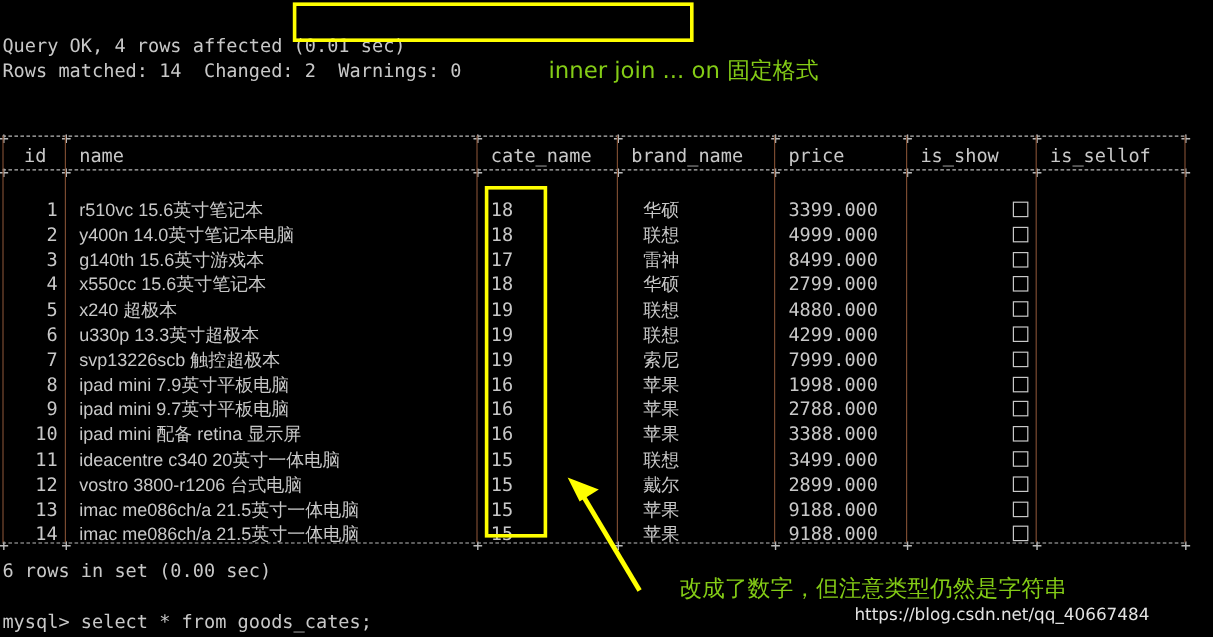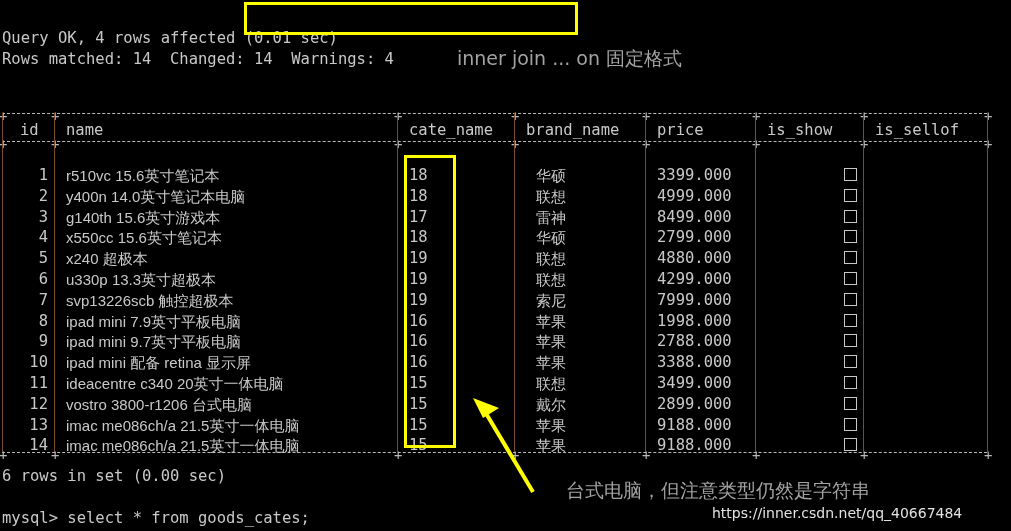--- a/index.html
+++ b/index.html
@@ -62,21 +62,21 @@
 
   
   .hl-rect {
     position: absolute;
     border: 3px solid #ffff00;
     box-sizing: border-box;
     pointer-events: none;
   }
   .anno-text {
     position: absolute;
-    color: #a3a3a3;
+    color: #84cc16;
     font-family: "DejaVu Sans", "Liberation Sans", sans-serif;
     white-space: pre;
   }
   .anno-top { font-size: 19px; }
   .anno-bottom { font-size: 19px; }
   .watermark {
     position: absolute;
     color: #e3e3e3;
     font-family: "DejaVu Sans", "Liberation Sans", sans-serif;
     font-size: 14px;
@@ -90,38 +90,38 @@
     pointer-events: none;
   }
 </style>
 </head>
 <body>
 
 <div id="terminal">
 
   
   <div class="tline" style="top:28px">Query OK, 4 rows affected (0.01 sec)</div>
-  <div class="tline" style="top:49px">Rows matched: 14  Changed: 14  Warnings: 4</div>
+  <div class="tline" style="top:49px">Rows matched: 14  Changed: 2  Warnings: 0</div>
 
   
   <div id="result-table"><div class="rule" style="top: 113px; left: 2px; width: 985px; height: 1px; border-top: 1px dashed rgb(185, 185, 185);"></div><div style="position: absolute; left: -1px; top: 108px; color: rgb(185, 185, 185); font: 14px &quot;DejaVu Sans Mono&quot;, monospace;">+</div><div style="position: absolute; left: 51px; top: 108px; color: rgb(185, 185, 185); font: 14px &quot;DejaVu Sans Mono&quot;, monospace;">+</div><div style="position: absolute; left: 394px; top: 108px; color: rgb(185, 185, 185); font: 14px &quot;DejaVu Sans Mono&quot;, monospace;">+</div><div style="position: absolute; left: 511px; top: 108px; color: rgb(185, 185, 185); font: 14px &quot;DejaVu Sans Mono&quot;, monospace;">+</div><div style="position: absolute; left: 642px; top: 108px; color: rgb(185, 185, 185); font: 14px &quot;DejaVu Sans Mono&quot;, monospace;">+</div><div style="position: absolute; left: 752px; top: 108px; color: rgb(185, 185, 185); font: 14px &quot;DejaVu Sans Mono&quot;, monospace;">+</div><div style="position: absolute; left: 860px; top: 108px; color: rgb(185, 185, 185); font: 14px &quot;DejaVu Sans Mono&quot;, monospace;">+</div><div style="position: absolute; left: 984px; top: 108px; color: rgb(185, 185, 185); font: 14px &quot;DejaVu Sans Mono&quot;, monospace;">+</div><div class="rule" style="top: 141px; left: 2px; width: 985px; height: 1px; border-top: 1px dashed rgb(185, 185, 185);"></div><div style="position: absolute; left: -1px; top: 136px; color: rgb(185, 185, 185); font: 14px &quot;DejaVu Sans Mono&quot;, monospace;">+</div><div style="position: absolute; left: 51px; top: 136px; color: rgb(185, 185, 185); font: 14px &quot;DejaVu Sans Mono&quot;, monospace;">+</div><div style="position: absolute; left: 394px; top: 136px; color: rgb(185, 185, 185); font: 14px &quot;DejaVu Sans Mono&quot;, monospace;">+</div><div style="position: absolute; left: 511px; top: 136px; color: rgb(185, 185, 185); font: 14px &quot;DejaVu Sans Mono&quot;, monospace;">+</div><div style="position: absolute; left: 642px; top: 136px; color: rgb(185, 185, 185); font: 14px &quot;DejaVu Sans Mono&quot;, monospace;">+</div><div style="position: absolute; left: 752px; top: 136px; color: rgb(185, 185, 185); font: 14px &quot;DejaVu Sans Mono&quot;, monospace;">+</div><div style="position: absolute; left: 860px; top: 136px; color: rgb(185, 185, 185); font: 14px &quot;DejaVu Sans Mono&quot;, monospace;">+</div><div style="position: absolute; left: 984px; top: 136px; color: rgb(185, 185, 185); font: 14px &quot;DejaVu Sans Mono&quot;, monospace;">+</div><div class="rule" style="top: 452px; left: 2px; width: 985px; height: 1px; border-top: 1px dashed rgb(185, 185, 185);"></div><div style="position: absolute; left: -1px; top: 447px; color: rgb(185, 185, 185); font: 14px &quot;DejaVu Sans Mono&quot;, monospace;">+</div><div style="position: absolute; left: 51px; top: 447px; color: rgb(185, 185, 185); font: 14px &quot;DejaVu Sans Mono&quot;, monospace;">+</div><div style="position: absolute; left: 394px; top: 447px; color: rgb(185, 185, 185); font: 14px &quot;DejaVu Sans Mono&quot;, monospace;">+</div><div style="position: absolute; left: 511px; top: 447px; color: rgb(185, 185, 185); font: 14px &quot;DejaVu Sans Mono&quot;, monospace;">+</div><div style="position: absolute; left: 642px; top: 447px; color: rgb(185, 185, 185); font: 14px &quot;DejaVu Sans Mono&quot;, monospace;">+</div><div style="position: absolute; left: 752px; top: 447px; color: rgb(185, 185, 185); font: 14px &quot;DejaVu Sans Mono&quot;, monospace;">+</div><div style="position: absolute; left: 860px; top: 447px; color: rgb(185, 185, 185); font: 14px &quot;DejaVu Sans Mono&quot;, monospace;">+</div><div style="position: absolute; left: 984px; top: 447px; color: rgb(185, 185, 185); font: 14px &quot;DejaVu Sans Mono&quot;, monospace;">+</div><div class="vbar" style="left: 2px; top: 113px; height: 28px;"></div><div class="vbar" style="left: 54px; top: 113px; height: 28px;"></div><div class="vbar" style="left: 397px; top: 113px; height: 28px;"></div><div class="vbar" style="left: 514px; top: 113px; height: 28px;"></div><div class="vbar" style="left: 645px; top: 113px; height: 28px;"></div><div class="vbar" style="left: 755px; top: 113px; height: 28px;"></div><div class="vbar" style="left: 863px; top: 113px; height: 28px;"></div><div class="vbar" style="left: 987px; top: 113px; height: 28px;"></div><div class="vbar" style="left: 2px; top: 141px; height: 311px;"></div><div class="vbar" style="left: 54px; top: 141px; height: 311px;"></div><div class="vbar" style="left: 397px; top: 141px; height: 311px;"></div><div class="vbar" style="left: 514px; top: 141px; height: 311px;"></div><div class="vbar" style="left: 645px; top: 141px; height: 311px;"></div><div class="vbar" style="left: 755px; top: 141px; height: 311px;"></div><div class="vbar" style="left: 863px; top: 141px; height: 311px;"></div><div class="vbar" style="left: 987px; top: 141px; height: 311px;"></div><div class="cell" style="top: 120px; left: 20px;">id</div><div class="cell" style="top: 120px; left: 66px;">name</div><div class="cell" style="top: 120px; left: 409px;">cate_name</div><div class="cell" style="top: 120px; left: 526px;">brand_name</div><div class="cell" style="top: 120px; left: 657px;">price</div><div class="cell" style="top: 120px; left: 767px;">is_show</div><div class="cell" style="top: 120px; left: 875px;">is_sellof</div><div class="cell" style="top: 165px; left: -102px; width: 150px; text-align: right;">1</div><div class="cell cjk" style="top: 165px; left: 66px;">r510vc 15.6英寸笔记本</div><div class="cell" style="top: 165px; left: 409px;">18</div><div class="cell cjk" style="top: 165px; left: 536px;">华硕</div><div class="cell" style="top: 165px; left: 657px;">3399.000</div><div class="cell" style="top: 165px; left: 707px; width: 150px; text-align: right;"><span class="boxglyph"></span></div><div class="cell" style="top: 165px; left: 875px;"></div><div class="cell" style="top: 186px; left: -102px; width: 150px; text-align: right;">2</div><div class="cell cjk" style="top: 186px; left: 66px;">y400n 14.0英寸笔记本电脑</div><div class="cell" style="top: 186px; left: 409px;">18</div><div class="cell cjk" style="top: 186px; left: 536px;">联想</div><div class="cell" style="top: 186px; left: 657px;">4999.000</div><div class="cell" style="top: 186px; left: 707px; width: 150px; text-align: right;"><span class="boxglyph"></span></div><div class="cell" style="top: 186px; left: 875px;"></div><div class="cell" style="top: 207px; left: -102px; width: 150px; text-align: right;">3</div><div class="cell cjk" style="top: 207px; left: 66px;">g140th 15.6英寸游戏本</div><div class="cell" style="top: 207px; left: 409px;">17</div><div class="cell cjk" style="top: 207px; left: 536px;">雷神</div><div class="cell" style="top: 207px; left: 657px;">8499.000</div><div class="cell" style="top: 207px; left: 707px; width: 150px; text-align: right;"><span class="boxglyph"></span></div><div class="cell" style="top: 207px; left: 875px;"></div><div class="cell" style="top: 227px; left: -102px; width: 150px; text-align: right;">4</div><div class="cell cjk" style="top: 227px; left: 66px;">x550cc 15.6英寸笔记本</div><div class="cell" style="top: 227px; left: 409px;">18</div><div class="cell cjk" style="top: 227px; left: 536px;">华硕</div><div class="cell" style="top: 227px; left: 657px;">2799.000</div><div class="cell" style="top: 227px; left: 707px; width: 150px; text-align: right;"><span class="boxglyph"></span></div><div class="cell" style="top: 227px; left: 875px;"></div><div class="cell" style="top: 248px; left: -102px; width: 150px; text-align: right;">5</div><div class="cell cjk" style="top: 248px; left: 66px;">x240 超极本</div><div class="cell" style="top: 248px; left: 409px;">19</div><div class="cell cjk" style="top: 248px; left: 536px;">联想</div><div class="cell" style="top: 248px; left: 657px;">4880.000</div><div class="cell" style="top: 248px; left: 707px; width: 150px; text-align: right;"><span class="boxglyph"></span></div><div class="cell" style="top: 248px; left: 875px;"></div><div class="cell" style="top: 269px; left: -102px; width: 150px; text-align: right;">6</div><div class="cell cjk" style="top: 269px; left: 66px;">u330p 13.3英寸超极本</div><div class="cell" style="top: 269px; left: 409px;">19</div><div class="cell cjk" style="top: 269px; left: 536px;">联想</div><div class="cell" style="top: 269px; left: 657px;">4299.000</div><div class="cell" style="top: 269px; left: 707px; width: 150px; text-align: right;"><span class="boxglyph"></span></div><div class="cell" style="top: 269px; left: 875px;"></div><div class="cell" style="top: 290px; left: -102px; width: 150px; text-align: right;">7</div><div class="cell cjk" style="top: 290px; left: 66px;">svp13226scb 触控超极本</div><div class="cell" style="top: 290px; left: 409px;">19</div><div class="cell cjk" style="top: 290px; left: 536px;">索尼</div><div class="cell" style="top: 290px; left: 657px;">7999.000</div><div class="cell" style="top: 290px; left: 707px; width: 150px; text-align: right;"><span class="boxglyph"></span></div><div class="cell" style="top: 290px; left: 875px;"></div><div class="cell" style="top: 311px; left: -102px; width: 150px; text-align: right;">8</div><div class="cell cjk" style="top: 311px; left: 66px;">ipad mini 7.9英寸平板电脑</div><div class="cell" style="top: 311px; left: 409px;">16</div><div class="cell cjk" style="top: 311px; left: 536px;">苹果</div><div class="cell" style="top: 311px; left: 657px;">1998.000</div><div class="cell" style="top: 311px; left: 707px; width: 150px; text-align: right;"><span class="boxglyph"></span></div><div class="cell" style="top: 311px; left: 875px;"></div><div class="cell" style="top: 331px; left: -102px; width: 150px; text-align: right;">9</div><div class="cell cjk" style="top: 331px; left: 66px;">ipad mini 9.7英寸平板电脑</div><div class="cell" style="top: 331px; left: 409px;">16</div><div class="cell cjk" style="top: 331px; left: 536px;">苹果</div><div class="cell" style="top: 331px; left: 657px;">2788.000</div><div class="cell" style="top: 331px; left: 707px; width: 150px; text-align: right;"><span class="boxglyph"></span></div><div class="cell" style="top: 331px; left: 875px;"></div><div class="cell" style="top: 352px; left: -102px; width: 150px; text-align: right;">10</div><div class="cell cjk" style="top: 352px; left: 66px;">ipad mini 配备 retina 显示屏</div><div class="cell" style="top: 352px; left: 409px;">16</div><div class="cell cjk" style="top: 352px; left: 536px;">苹果</div><div class="cell" style="top: 352px; left: 657px;">3388.000</div><div class="cell" style="top: 352px; left: 707px; width: 150px; text-align: right;"><span class="boxglyph"></span></div><div class="cell" style="top: 352px; left: 875px;"></div><div class="cell" style="top: 373px; left: -102px; width: 150px; text-align: right;">11</div><div class="cell cjk" style="top: 373px; left: 66px;">ideacentre c340 20英寸一体电脑</div><div class="cell" style="top: 373px; left: 409px;">15</div><div class="cell cjk" style="top: 373px; left: 536px;">联想</div><div class="cell" style="top: 373px; left: 657px;">3499.000</div><div class="cell" style="top: 373px; left: 707px; width: 150px; text-align: right;"><span class="boxglyph"></span></div><div class="cell" style="top: 373px; left: 875px;"></div><div class="cell" style="top: 394px; left: -102px; width: 150px; text-align: right;">12</div><div class="cell cjk" style="top: 394px; left: 66px;">vostro 3800-r1206 台式电脑</div><div class="cell" style="top: 394px; left: 409px;">15</div><div class="cell cjk" style="top: 394px; left: 536px;">戴尔</div><div class="cell" style="top: 394px; left: 657px;">2899.000</div><div class="cell" style="top: 394px; left: 707px; width: 150px; text-align: right;"><span class="boxglyph"></span></div><div class="cell" style="top: 394px; left: 875px;"></div><div class="cell" style="top: 415px; left: -102px; width: 150px; text-align: right;">13</div><div class="cell cjk" style="top: 415px; left: 66px;">imac me086ch/a 21.5英寸一体电脑</div><div class="cell" style="top: 415px; left: 409px;">15</div><div class="cell cjk" style="top: 415px; left: 536px;">苹果</div><div class="cell" style="top: 415px; left: 657px;">9188.000</div><div class="cell" style="top: 415px; left: 707px; width: 150px; text-align: right;"><span class="boxglyph"></span></div><div class="cell" style="top: 415px; left: 875px;"></div><div class="cell" style="top: 435px; left: -102px; width: 150px; text-align: right;">14</div><div class="cell cjk" style="top: 435px; left: 66px;">imac me086ch/a 21.5英寸一体电脑</div><div class="cell" style="top: 435px; left: 409px;">15</div><div class="cell cjk" style="top: 435px; left: 536px;">苹果</div><div class="cell" style="top: 435px; left: 657px;">9188.000</div><div class="cell" style="top: 435px; left: 707px; width: 150px; text-align: right;"><span class="boxglyph"></span></div><div class="cell" style="top: 435px; left: 875px;"></div></div>
 
   
   <div class="tline" style="top:466px">6 rows in set (0.00 sec)</div>
   <div class="tline" style="top:508px">mysql&gt; select * from goods_cates;</div>
 </div>
 
 <div class="hl-rect" style="left:244px; top:2px; width:334px; height:33px;"></div>
 
 <div class="hl-rect" style="left:404px; top:155px; width:52px; height:293px;"></div>
 
 <div class="anno-text anno-top" style="left:457px; top:46px;">inner join ... on 固定格式</div>
 
-<div class="anno-text anno-bottom" style="left:566px; top:478px;">台式电脑，但注意类型仍然是字符串</div>
+<div class="anno-text anno-bottom" style="left:566px; top:478px;">改成了数字，但注意类型仍然是字符串</div>
 
-<div class="watermark" style="left:712px; top:505px;">https://inner.csdn.net/qq_40667484</div>
+<div class="watermark" style="left:712px; top:505px;">https://blog.csdn.net/qq_40667484</div>
 
 <svg class="arrow-layer" viewBox="0 0 1011 531">
   <g>
     <line x1="533" y1="492" x2="484" y2="410" stroke="#ffff00" stroke-width="4"></line>
     <polygon points="473,398 499,408 483,418" fill="#ffff00"></polygon>
   </g>
 </svg>
 
 </body></html>

